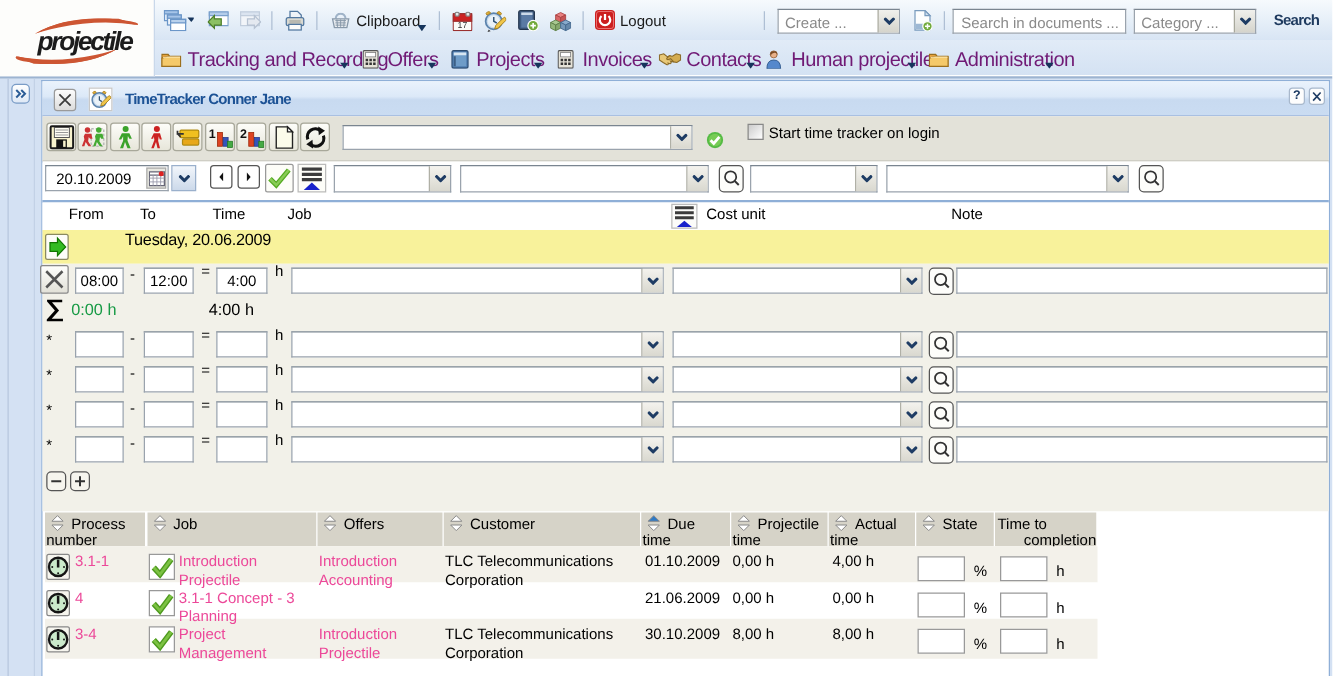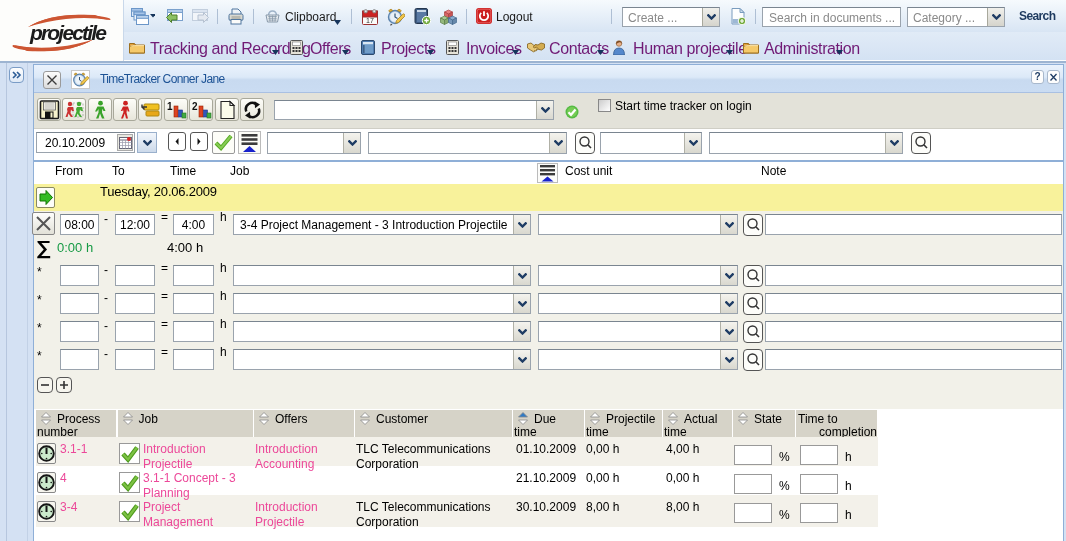--- a/index.html
+++ b/index.html
@@ -240,21 +240,21 @@
 <div class="abs" style="left:71px;top:70px;width:19px;height:19px;background:#fff;border:1px solid #c8c8c8">
 <svg width="17" height="17" viewBox="0 0 17 17" style="position:absolute;left:0;top:0">
 <circle cx="7.5" cy="9" r="5.8" fill="#c6d9ec" stroke="#5b83ad" stroke-width="1.2"></circle>
 <circle cx="7.5" cy="9" r="4.2" fill="#eaf2f9"></circle>
 <path d="M7.5 6 L7.5 9 L9.5 10.3" stroke="#335577" stroke-width="1" fill="none"></path>
 <path d="M2.8 4.2 Q1.5 3 3 2.2 Q4.6 1.6 5 3 Z" fill="#e3b23c" stroke="#a87e1c" stroke-width="0.6"></path>
 <path d="M12.2 4.2 Q13.5 3 12 2.2 Q10.4 1.6 10 3 Z" fill="#e3b23c" stroke="#a87e1c" stroke-width="0.6"></path>
 <path d="M14.8 5.8 L9.2 11.4 L8.6 13.8 L11 13.2 L16.6 7.6 Q17.1 6.8 16.2 6 Q15.4 5.2 14.8 5.8 Z" fill="#f0c64a" stroke="#a8801e" stroke-width="0.7"></path>
     </svg>
   </div>
-<div class="abs" style="left:100px;top:72px;font-size:12px;font-weight:normal;color:#1c5295;letter-spacing:-0.6px">TimeTracker Conner Jane</div>
+<div class="abs" style="left:100px;top:72px;font-size:12px;font-weight:bold;color:#1c5295;letter-spacing:-0.6px">TimeTracker Conner Jane</div>
 <div class="abs" style="left:1031px;top:70px;width:13px;height:14px;background:#fdfdfd;border:1px solid #a8b8cc;border-radius:3px;text-align:center;font-size:10px;font-weight:bold;color:#1e3c64;line-height:12px">?</div>
 <div class="abs" style="left:1047px;top:70px;width:13px;height:14px;background:#fdfdfd;border:1px solid #a8b8cc;border-radius:3px"><svg width="11" height="12">
       <path d="M2.5 3 L8.5 9.5 M8.5 3 L2.5 9.5" stroke="#1e3c64" stroke-width="1.3"></path>
     </svg></div>
 <div class="abs" style="left:34px;top:93px;width:1029px;height:36px;background:#e3e2d9;border-bottom:1px solid #cfcec5"></div>
 <div class="ibtn" style="left:37px;top:98px">
     <div style="position:absolute;left:1px;top:1px"><svg width="21" height="20" viewBox="0 0 21 20">
 <rect x="1.5" y="1" width="18" height="17.5" rx="1" fill="#f7f2cc" stroke="#1a1a1a" stroke-width="1.6"></rect>
 <rect x="4.5" y="2" width="12" height="8" fill="#fffef4" stroke="#555" stroke-width="0.8"></rect>
 <path d="M5.5 4 L15.5 4 M5.5 6 L15.5 6 M5.5 8 L15.5 8" stroke="#999" stroke-width="0.8"></path>
@@ -442,21 +442,20 @@
 <div class="abs t12" style="left:104px;top:212px">-</div>
 <div class="inp" style="left:115px;top:214px;width:40px;height:21px">
     <span style="position:absolute;left:0;top:3px;width:100%;text-align:center">12:00</span>
   </div>
 <div class="abs t12" style="left:161px;top:210px">=</div>
 <div class="inp" style="left:173px;top:214px;width:41px;height:21px">
     <span style="position:absolute;left:0;top:3px;width:100%;text-align:center">4:00</span>
   </div>
 <div class="abs t12" style="left:220px;top:210px">h</div>
 <div class="selbox" style="left:233px;top:214px;width:298px;height:21px">
-    <span style="position:absolute;left:6px;top:3px">3-4 Project Management - 3 Introduction Projectile</span>
     <div class="chev">
       <svg width="9" height="6" viewBox="0 0 9 6">
         <path d="M0.5 0.5 L4.5 4.5 L8.5 0.5" fill="none" stroke="#1e3c64" stroke-width="2.4"></path>
       </svg>
     </div>
   </div>
 <div class="selbox" style="left:538px;top:214px;width:200px;height:21px">
     <div class="chev">
       <svg width="9" height="6" viewBox="0 0 9 6">
         <path d="M0.5 0.5 L4.5 4.5 L8.5 0.5" fill="none" stroke="#1e3c64" stroke-width="2.4"></path>
@@ -677,21 +676,21 @@
 <div class="abs t12 lnk" style="z-index:2;left:60px;top:471px">4</div>
 <div class="abs" style="z-index:2;left:119px;top:472px;width:21px;height:21px;background:#fff;border:1px solid #999">
     <div style="position:absolute;left:0px;top:1px"><svg width="19" height="18" viewBox="0 0 19 18">
         <path d="M3 9 L8 14.5 L17 2.5" stroke="#4e9a1e" stroke-width="4.5" fill="none"></path>
         <path d="M3 9 L8 14.5 L17 2.5" stroke="#7cc243" stroke-width="2.2" fill="none"></path>
       </svg></div>
   </div>
 <div class="abs t12 lnk" style="z-index:2;left:143px;top:471px;width:108px;line-height:14.5px">3.1-1 Concept - 3 Planning</div>
 <div class="abs t12 lnk" style="z-index:2;left:255px;top:471px;width:95px;line-height:14.5px"></div>
 <div class="abs t12" style="z-index:2;left:356px;top:471px;width:158px;line-height:14.5px"></div>
-<div class="abs t12" style="z-index:2;left:516px;top:471px">21.10.2009</div>
+<div class="abs t12" style="z-index:2;left:516px;top:471px">21.06.2009</div>
 <div class="abs t12" style="z-index:2;left:586px;top:471px">0,00 h</div>
 <div class="abs t12" style="z-index:2;left:666px;top:471px">0,00 h</div>
 <div class="inp" style="z-index:2;left:734px;top:474px;width:38px;height:20px;border-color:#999"></div>
 <div class="abs t12" style="z-index:2;left:779px;top:479px">%</div>
 <div class="inp" style="z-index:2;left:800px;top:474px;width:38px;height:20px;border-color:#999"></div>
 <div class="abs t12" style="z-index:2;left:845px;top:479px">h</div>
 <div class="abs" style="left:36px;top:495px;width:842px;height:32px;background:#f3f1ea;z-index:0"></div>
 <div class="abs" style="z-index:2;left:37px;top:501px;width:19px;height:21px;background:#f6f5ee;border:1px solid #888;border-radius:2px">
     <div style="position:absolute;left:-1px;top:-1px"><svg width="19" height="21" viewBox="0 0 19 21">
         <circle cx="9.5" cy="10.5" r="7.3" fill="#cbeacb" stroke="#151515" stroke-width="1.9"></circle>

